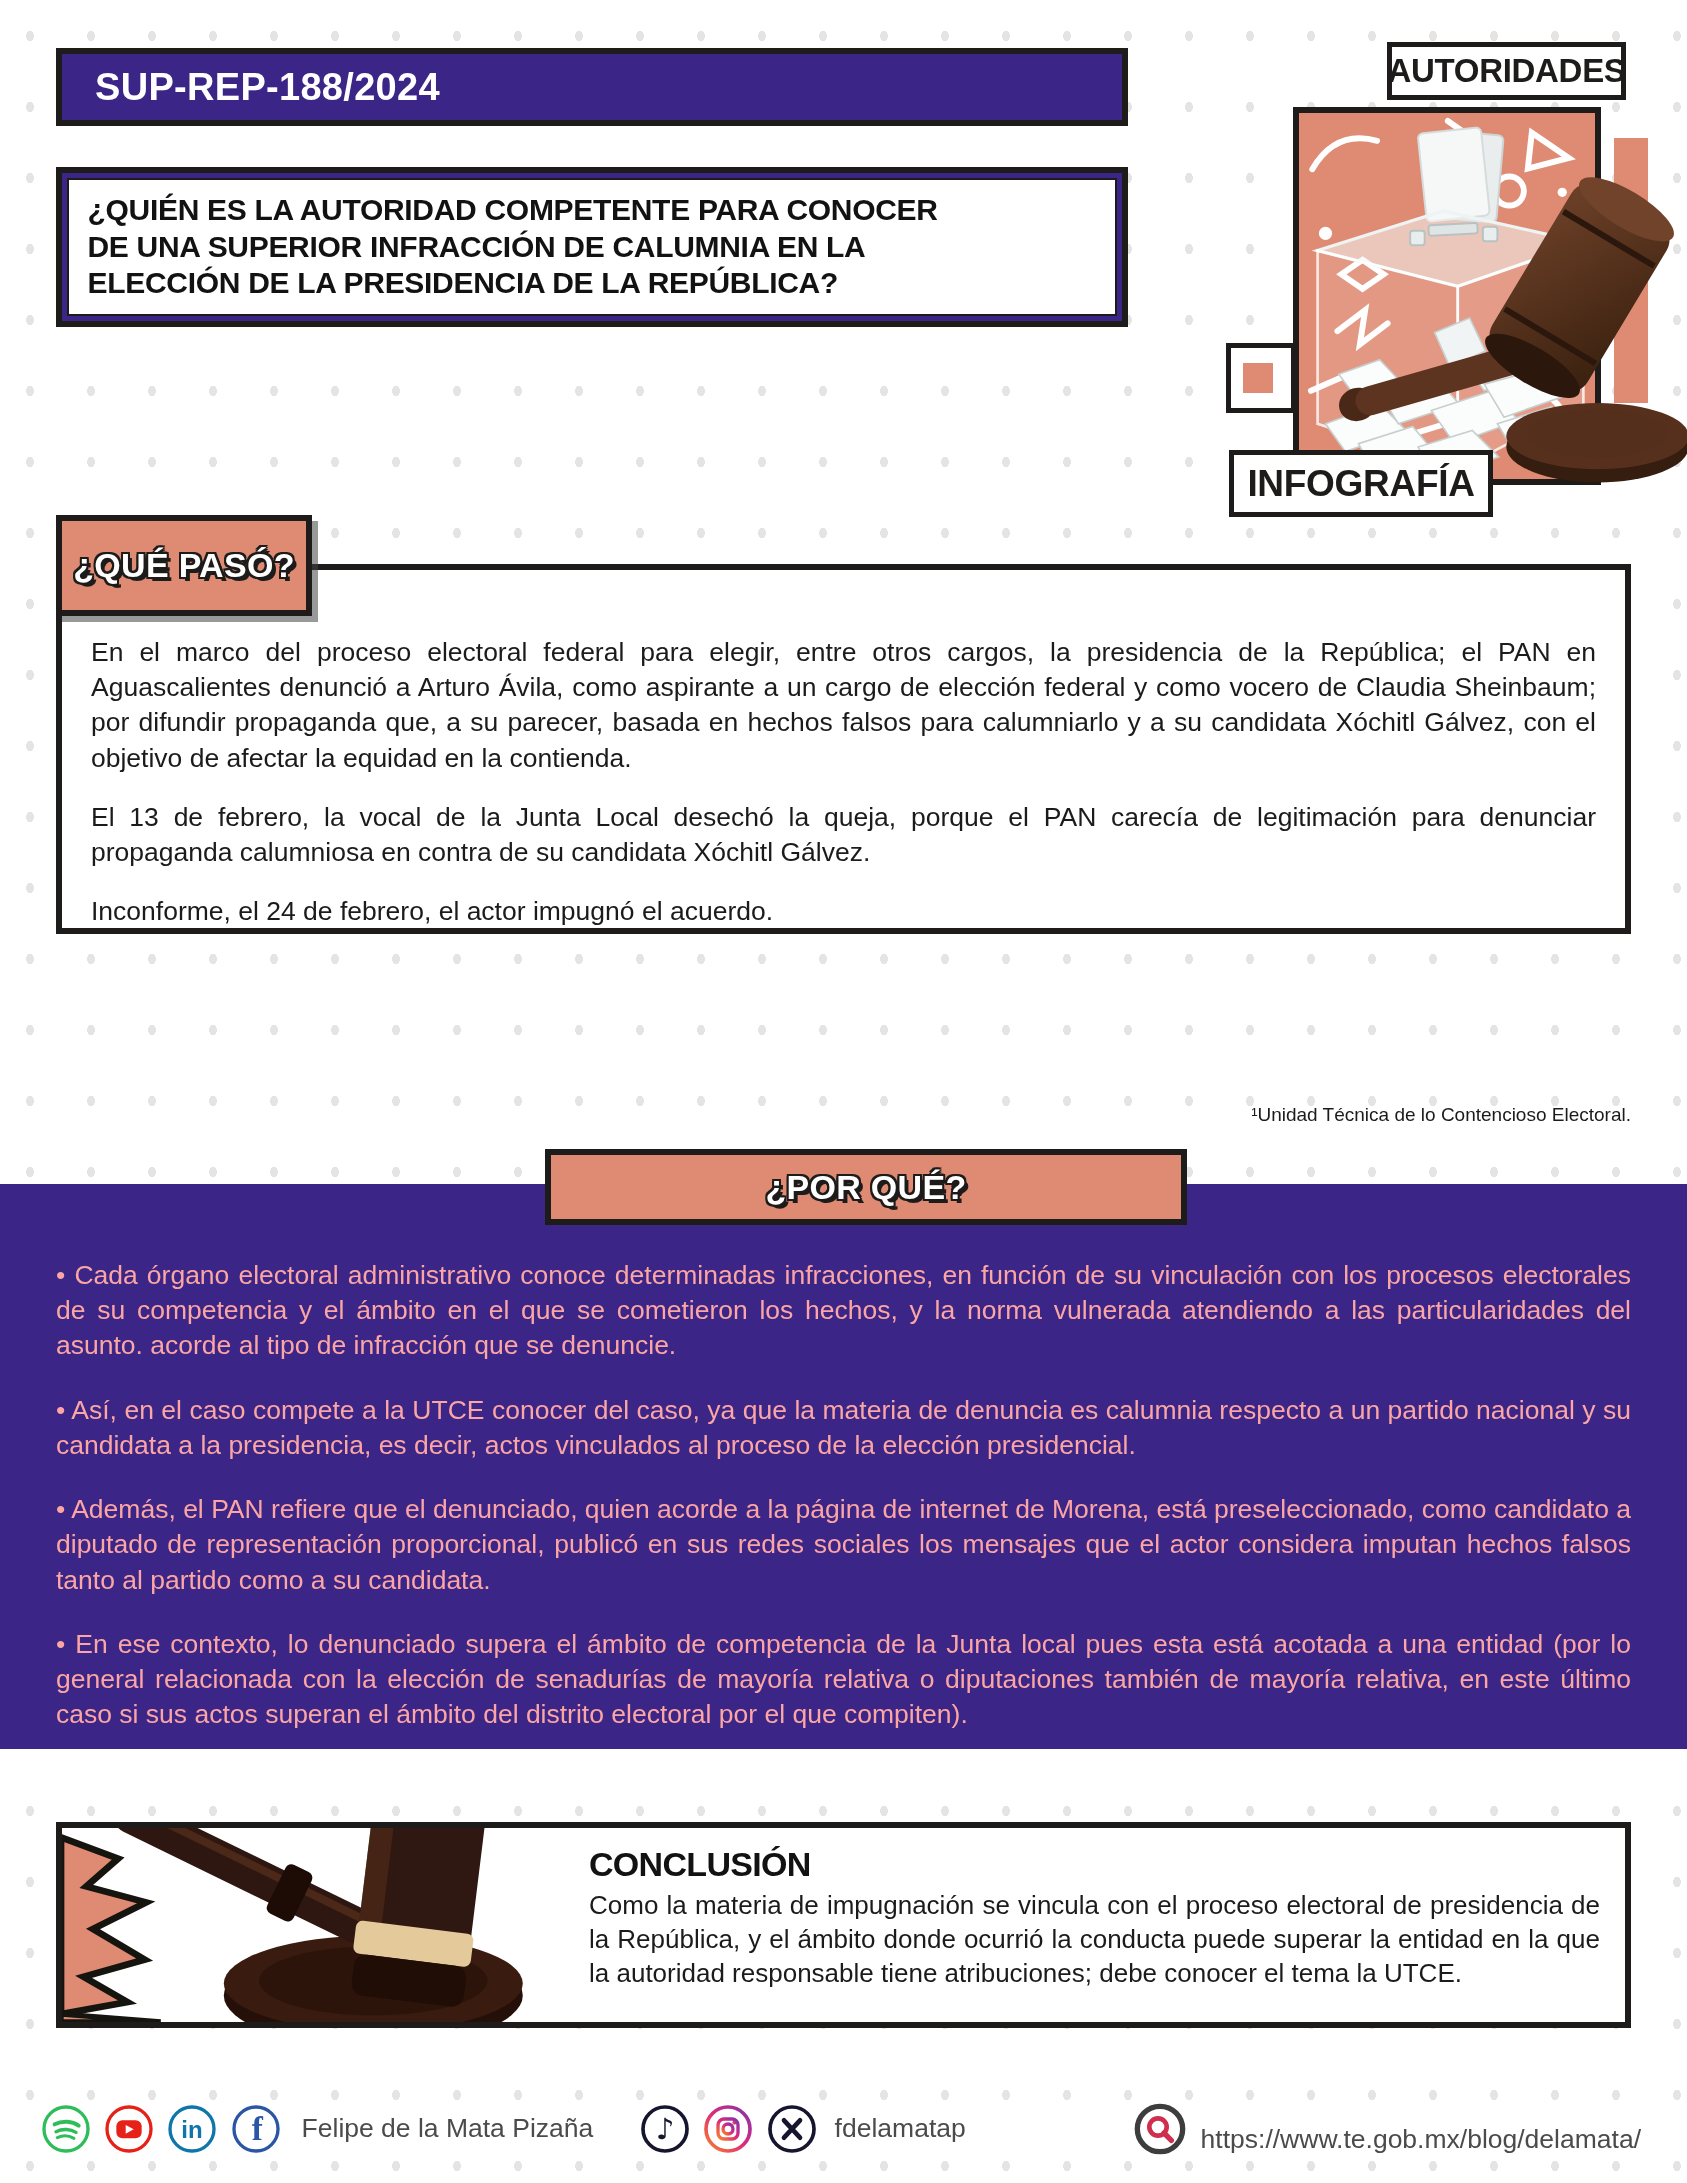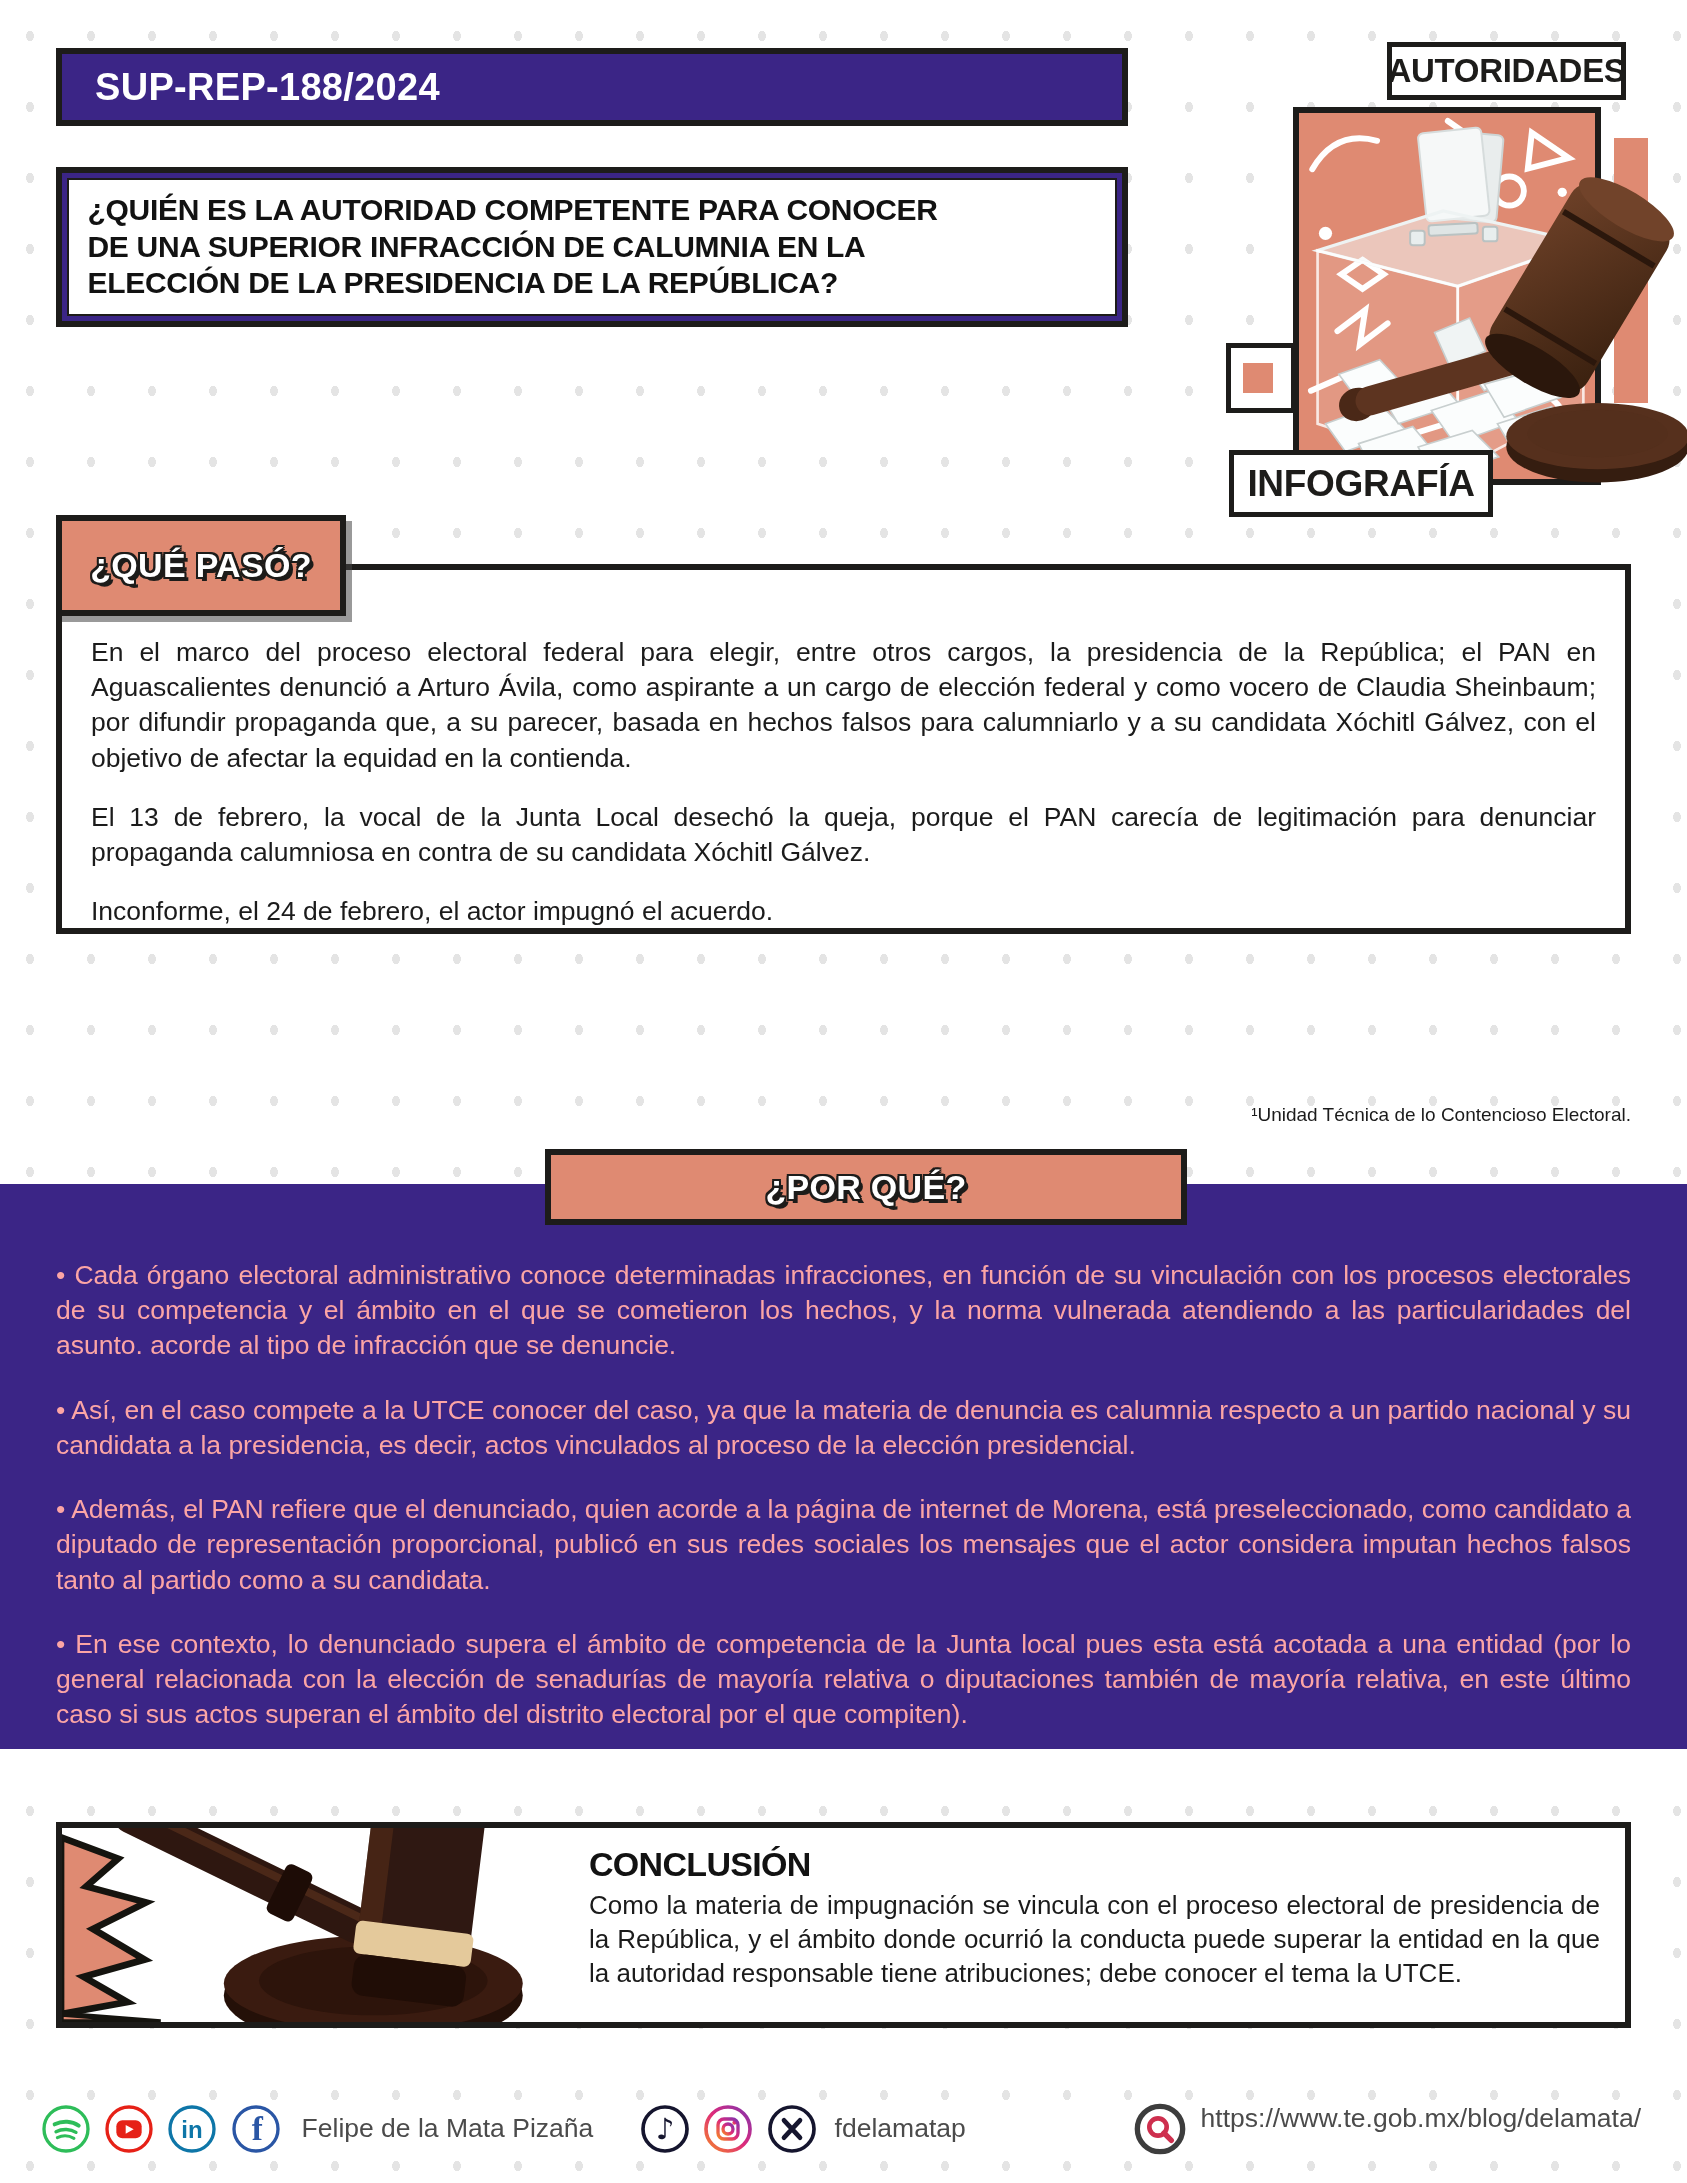--- a/index.html
+++ b/index.html
@@ -54,21 +54,21 @@
   .tag {
     position:absolute; background:#df8a72; border:6px solid #1d1c1a; z-index:4;
     display:flex; align-items:center; justify-content:center;
     box-shadow: 6px 6px 0 rgba(70,70,70,0.55);
   }
   .tag .txt {
     color:#fff; font-weight:800; letter-spacing:0.3px;
     text-shadow: 2px 2px 0 #1d1c1a, -2px 2px 0 #1d1c1a, 2px -2px 0 #1d1c1a, -2px -2px 0 #1d1c1a,
                  0 2px 0 #1d1c1a, 2px 0 0 #1d1c1a, 0 -2px 0 #1d1c1a, -2px 0 0 #1d1c1a, 4px 4px 0 #1d1c1a;
   }
-  .qp-label { left:56px; top:515px; width:290px; height:101px; }
+  .qp-label { left:56px; top:515px; width:256px; height:101px; }
   .qp-label .txt { font-size:34px; }
   .pq-label { left:545px; top:1149px; width:642px; height:76px; box-shadow:none; }
   .pq-label .txt { font-size:34px; }
   
   .qp-box {
     position:absolute; left:56px; top:564px; width:1575px; height:370px; z-index:2;
     background:#fff; border:6.6px solid #1d1c1a; padding: 65px 29px 10px 29px;
   }
   .qp-box p { font-size:26.5px; line-height:1.33; text-align:justify; margin-bottom:24px; color:#1b1b1b; }
   
@@ -103,21 +103,21 @@
   
   .footer {
     position:absolute; left:40px; top:2097px; width:1601px; height:63px;
     display:flex; align-items:center;
   }
   .icon { width:52px; height:52px; flex:none; }
   .icon + .icon { margin-left:11.2px; }
   .footer .author { font-size:26.5px; color:#4b4b4b; margin-left:20px; white-space:nowrap; }
   .handle-group { display:flex; align-items:center; margin-left:46px; }
   .footer .handle { font-size:26.5px; color:#4b4b4b; margin-left:17px; white-space:nowrap; }
-  .url-group { display:flex; align-items:flex-start; margin-left:auto; }
+  .url-group { display:flex; align-items:flex-end; margin-left:auto; }
   .footer .url { font-size:26.5px; color:#4b4b4b; margin-left:14.6px; white-space:nowrap; }
 </style>
 </head>
 <body>
 
 <div class="page">
 
   <div class="case-banner">
     <span class="txt">SUP-REP-188/2024</span>
   </div>

